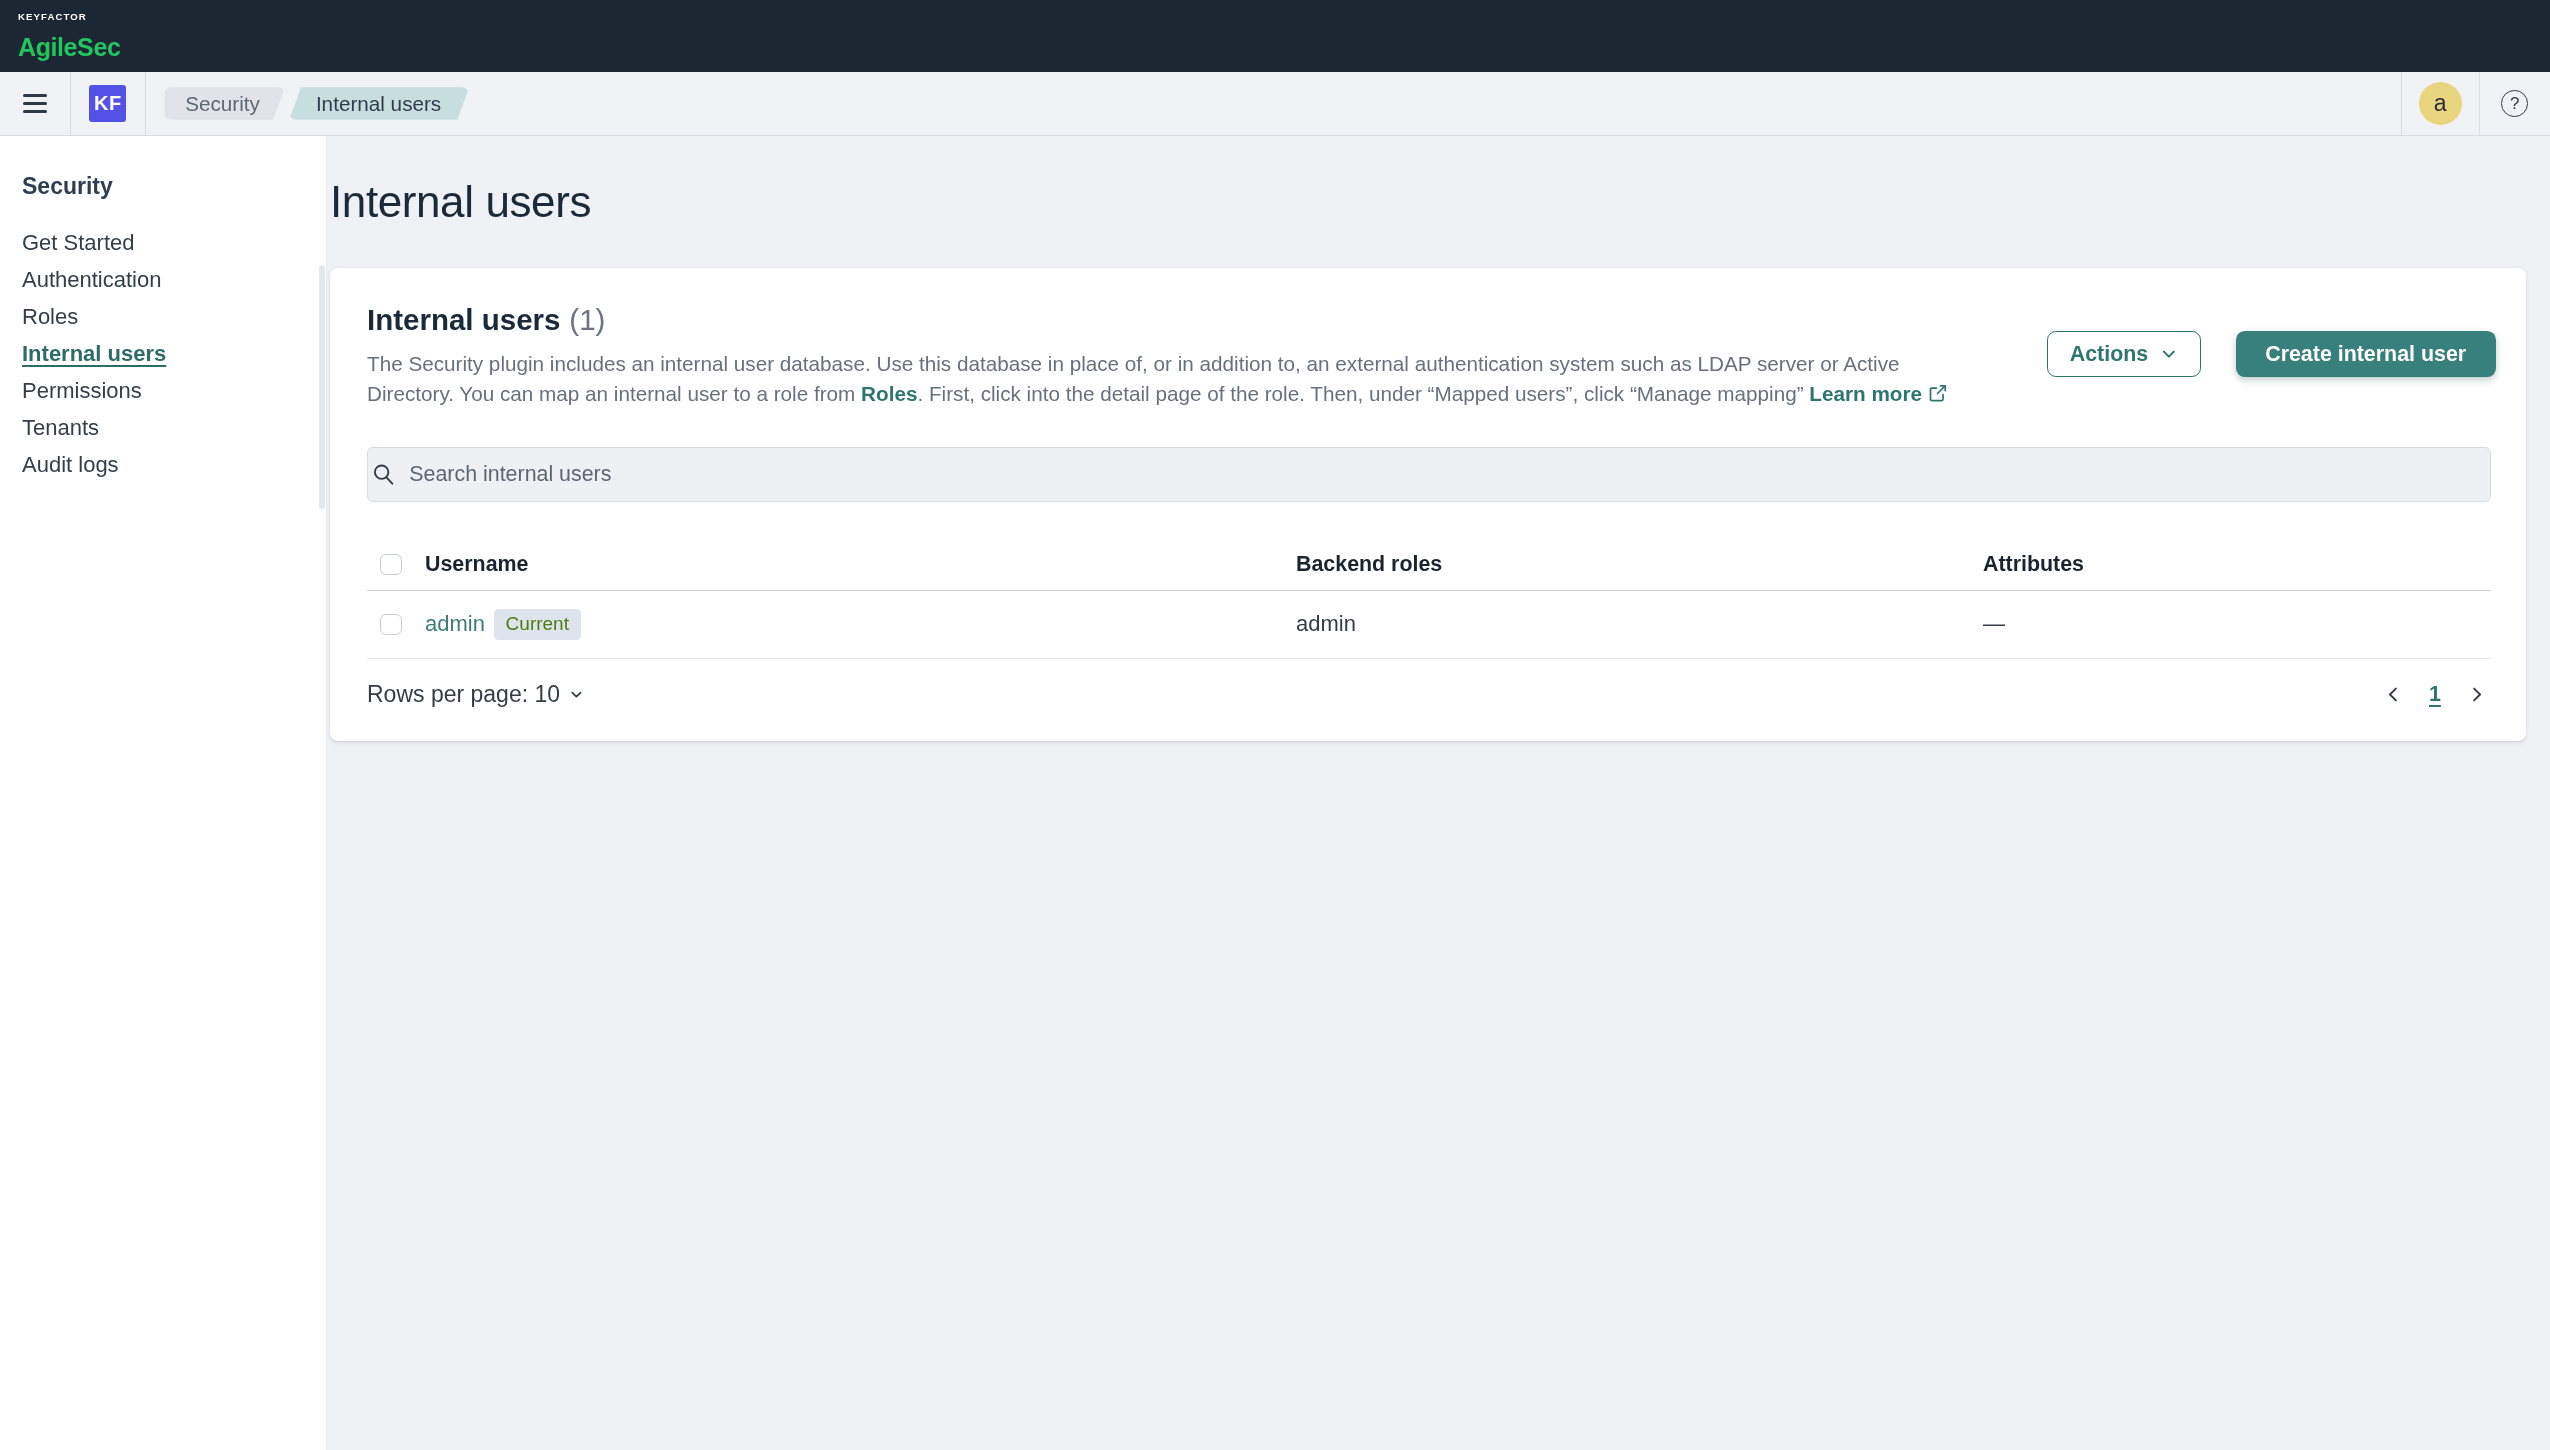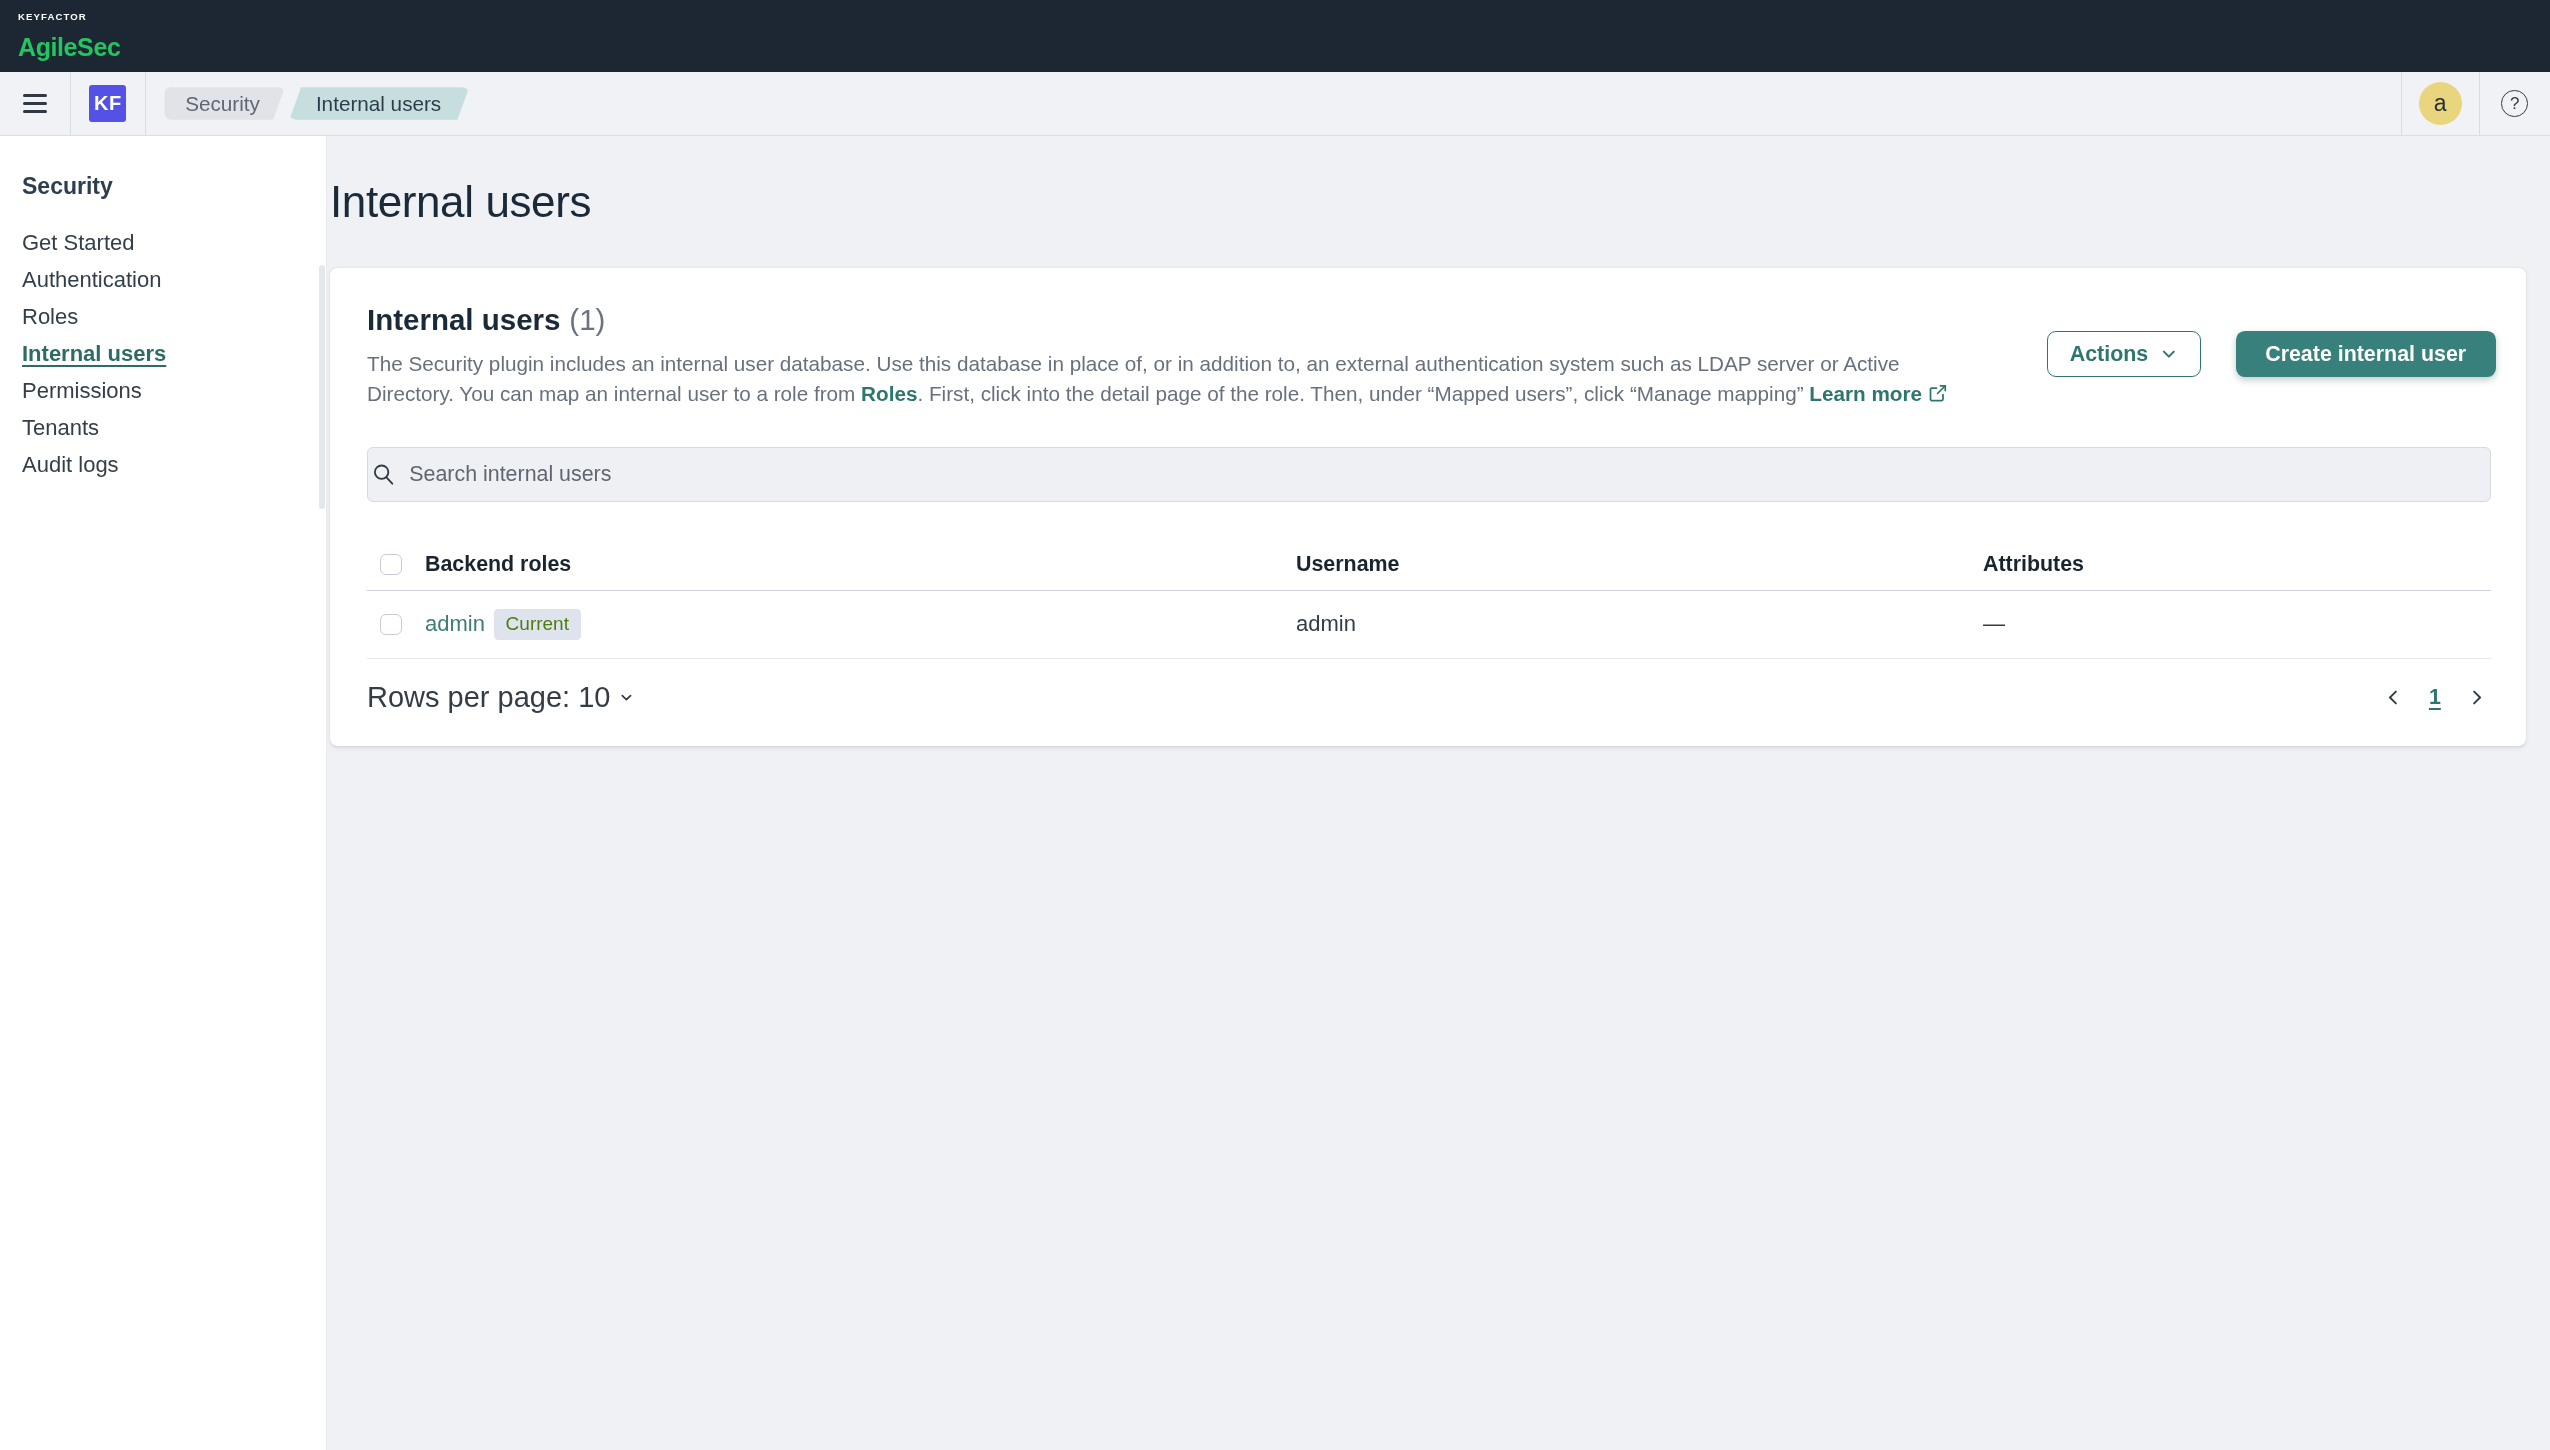--- a/index.html
+++ b/index.html
@@ -88,21 +88,21 @@
            font-size:21.4px; font-weight:700; color:#19242f; }
   .tbody-row { height:68px; border-bottom:1.5px solid var(--table-row-border); font-size:22px; }
   .checkbox { width:21.4px; height:21.4px; border:1.8px solid #c6ccd6; border-radius:5.9px;
               background:#fff; margin-left:13.3px; cursor:pointer; }
   .user-cell { display:flex; align-items:center; }
   .user-link { color:#3d7d77; text-decoration:none; cursor:pointer; }
   .badge { margin-left:8.9px; background:var(--badge-bg); color:#4d7c0f; font-size:19px; font-weight:500;
            padding:4.4px 11.8px; border-radius:4.4px; }
 
   .pager { margin-top:22px; display:flex; align-items:center; justify-content:space-between; }
-  .rows-per-page { display:flex; align-items:center; gap:8.9px; font-size:29px; color:#343c46;
+  .rows-per-page { display:flex; align-items:center; gap:8.9px; font-size:23px; color:#343c46;
                    background:none; border:none; font-family:inherit; cursor:pointer; }
   .page-ctrls { display:flex; align-items:center; }
   .page-arrow { background:none; border:none; cursor:pointer; color:#333b45; display:flex; padding:4.4px; }
   .page-num { font-size:21.4px; font-weight:700; color:var(--teal); text-decoration:underline;
               text-underline-offset:3.7px; margin:0 22px; cursor:pointer; background:none; border:none; font-family:inherit; }
 
   svg.ic { display:block; }
 </style>
 </head>
 <body>
@@ -198,22 +198,22 @@
             <line x1="9.9" y1="9.9" x2="13.6" y2="13.9"></line>
           </svg>
         <input type="text" placeholder="Search internal users" style="">
       </div>
 
       <div class="table">
         <div class="trow thead">
           <div>
               <div class="checkbox"></div>
             </div>
+          <div>Username</div>
           <div>Backend roles</div>
-          <div>Username</div>
           <div>Attributes</div>
         </div>
         <div class="trow tbody-row">
           <div>
               <div class="checkbox"></div>
             </div>
           <div class="user-cell">
             <a class="user-link">admin</a>
             <span class="badge">Current</span>
           </div>

